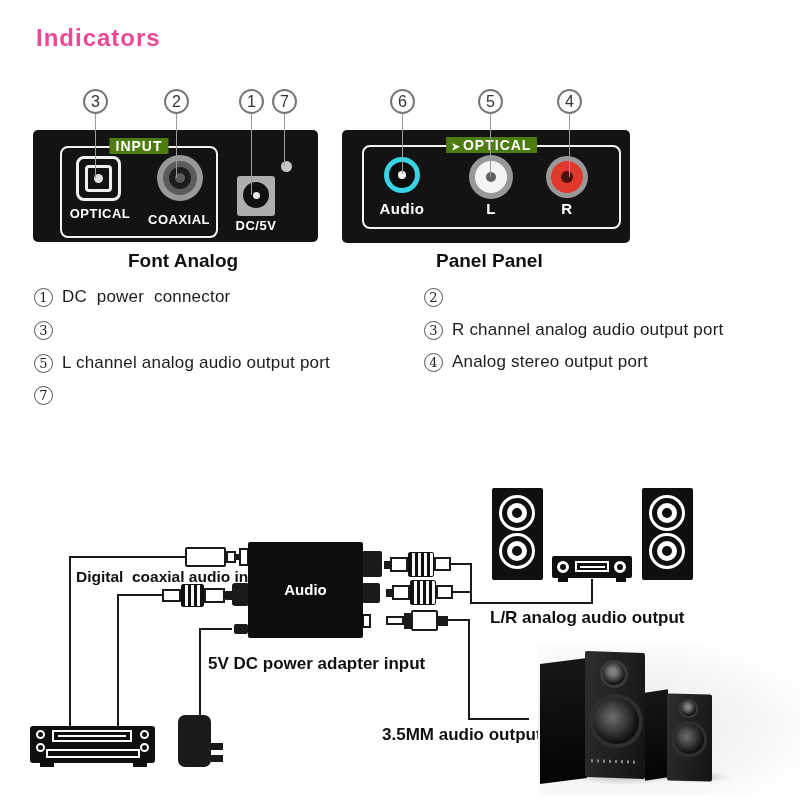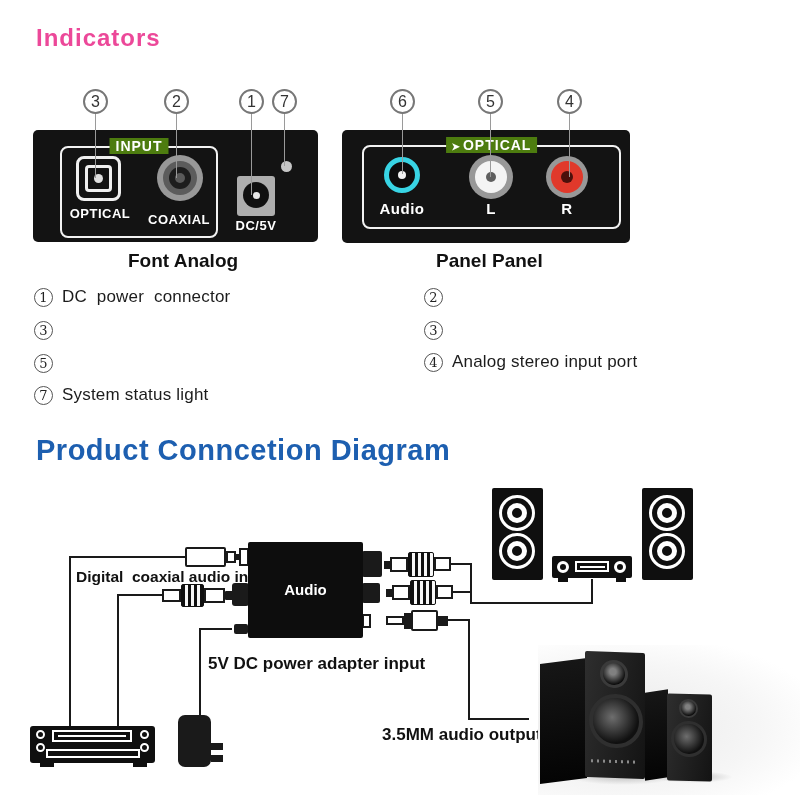--- a/index.html
+++ b/index.html
@@ -170,41 +170,42 @@
 
   <div class="abs lrow" style="left:34px;top:286px">
     <span class="lnum">1</span>
     <span class="ltext pre">DC  power  connector</span>
   </div>
   <div class="abs lrow" style="left:34px;top:319px">
     <span class="lnum">3</span>
   </div>
   <div class="abs lrow" style="left:34px;top:352px">
     <span class="lnum">5</span>
+    <span class="ltext pre">L channel analog audio output port</span>
   </div>
   <div class="abs lrow" style="left:34px;top:384px">
     <span class="lnum">7</span>
-    <span class="ltext pre">System status light</span>
   </div>
 
   <div class="abs lrow" style="left:424px;top:286px">
     <span class="lnum">2</span>
   </div>
   <div class="abs lrow" style="left:424px;top:319px">
     <span class="lnum">3</span>
+    <span class="ltext pre">R channel analog audio output port</span>
   </div>
   <div class="abs lrow" style="left:424px;top:351px">
     <span class="lnum">4</span>
-    <span class="ltext pre">Analog stereo input port</span>
-  </div>
-
-  <div class="abs title2" style="left:36px;top:434px">Product Conncetion Diagram</div>
+    <span class="ltext pre">Analog stereo output port</span>
+  </div>
+
 
   <div class="abs dlabel pre" style="left:76px;top:568px;font-size:15.5px">Digital  coaxial audio input</div>
   <div class="abs dlabel" style="left:208px;top:654px;font-size:17px">5V DC power adapter input</div>
+  <div class="abs dlabel" style="left:490px;top:608px;font-size:17px">L/R analog audio output</div>
   <div class="abs dlabel" style="left:382px;top:725px;font-size:17px">3.5MM audio output</div>
 
   <div class="abs wire" style="left:70px;top:556px;width:116px;height:2px"></div>
   <div class="abs wire" style="left:69px;top:556px;width:2px;height:172px"></div>
   <div class="abs wire" style="left:118px;top:594px;width:46px;height:2px"></div>
   <div class="abs wire" style="left:117px;top:594px;width:2px;height:134px"></div>
   <div class="abs wire" style="left:200px;top:628px;width:32px;height:2px"></div>
   <div class="abs wire" style="left:199px;top:628px;width:2px;height:88px"></div>
   <div class="abs wire" style="left:450px;top:563px;width:22px;height:2px"></div>
   <div class="abs wire" style="left:452px;top:591px;width:20px;height:2px"></div>

